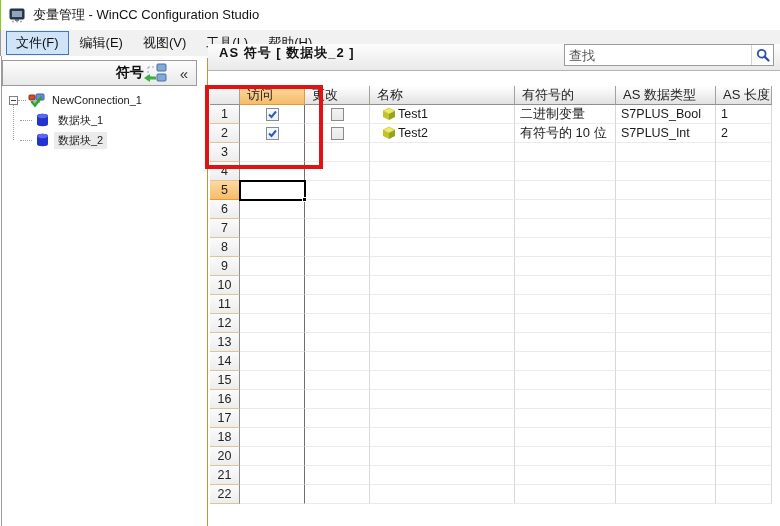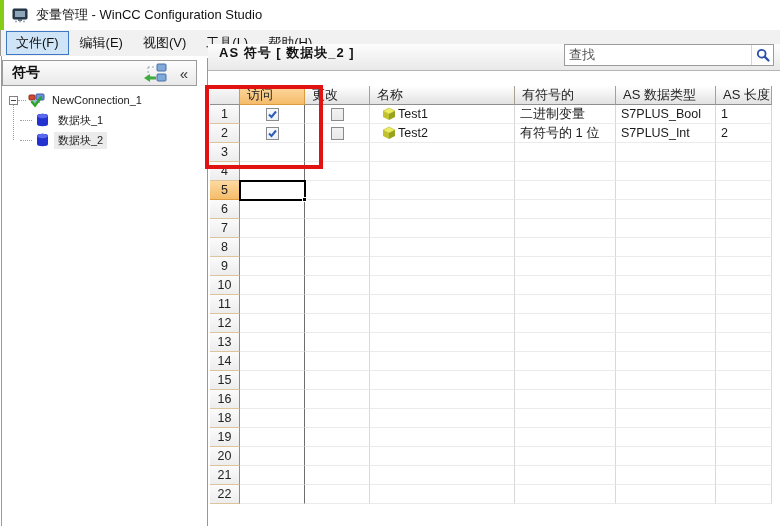--- a/index.html
+++ b/index.html
@@ -1,52 +1,52 @@
 <!DOCTYPE html>
 <html><head>
 <meta charset="utf-8">
 <style>
   * { margin:0; padding:0; box-sizing:border-box; }
   html,body { width:780px; height:526px; overflow:hidden; }
   body { font-family:"Liberation Sans","DejaVu Sans",sans-serif; background:#fff; position:relative; font-size:13px; color:#1a1a1a; }
 
   
-  .titlebar { position:absolute; left:0; top:0; width:780px; height:30px; background:#ffffff; display:flex; align-items:center; padding-left:8px; border-left:4px solid #84cc16; }
+  .titlebar { position:absolute; left:0; top:0; width:780px; height:30px; background:#ffffff; display:flex; align-items:center; padding-left:8px; border-left:1px solid #84cc16; }
   .titlebar .app-icon { width:17px; height:17px; margin-right:7px; }
   .titlebar .title-text { font-size:13px; color:#111; }
 
   
   .menubar { position:absolute; left:0; top:30px; width:780px; height:26px; background:#f1f1f1; display:flex; align-items:stretch; padding-left:4px; border-left:1px solid #9a9a9a; }
   .menu-item { display:flex; align-items:center; padding:0 9px; margin:1px 1px; font-size:13px; color:#111; }
   .menu-item.highlighted { background:#cfe4f7; border:1px solid #3d79c2; }
 
   
   .left-edge { position:absolute; left:0; top:56px; width:2px; height:470px; border-right:1px solid #9a9a9a; }
   .lpanel-header { position:absolute; left:2px; top:60px; width:195px; height:26px; background:linear-gradient(#fdfdfd,#e9e9e9); border:1px solid #9b9b9b; display:flex; align-items:center; padding:0 6px 0 9px; }
-  .lpanel-title { font-weight:bold; font-size:14px; color:#111; flex:1; }
+  .lpanel-title { font-weight:bold; font-size:14px; color:#111; flex:1;text-align:right; }
   .lpanel-icons { display:flex; align-items:center; gap:8px; }
   .chevron { font-size:15px; color:#333; line-height:1; padding:0 2px; }
   .tree { position:absolute; left:2px; top:86px; width:195px; height:440px; background:#fff; padding-top:4px; }
   .tree-row { position:relative; height:20px; display:flex; align-items:center; }
   .tree-row .expander { width:9px; height:9px; border:1px solid #808080; background:#fff; margin-left:7px; position:relative; flex:none; }
   .tree-row .expander::after { content:""; position:absolute; left:1px; top:3px; width:5px; height:1px; background:#404040; }
   .tree-dot-h { width:8px; height:1px; border-top:1px dotted #a0a0a0; flex:none; }
   .tree-vline { position:absolute; left:11px; top:14px; height:40px; border-left:1px dotted #a0a0a0; }
   .tree-icon { width:17px; height:17px; margin:0 3px 0 2px; flex:none; }
   .tree-label { font-size:11px; padding:1px 4px; white-space:nowrap; }
   .tree-child { padding-left:18px; }
   .tree-child .tree-dot-h { width:12px; }
   .tree-label.selected { background:#ebebeb; }
 
   
   .rpane-border { position:absolute; left:207px; top:58px; width:573px; height:468px; border-left:1px solid #cf8c3c; border-top:1px solid #cf8c3c; }
   .rpanel-header { position:absolute; left:208px; top:44px; width:572px; height:27px; background:linear-gradient(#fdfdfd,#e9e9e9); border-bottom:1px solid #b5b5b5; display:flex; padding:0 4px 0 11px; }
   .rpanel-title { font-weight:bold; font-size:13px; letter-spacing:1px; color:#111; flex:1; white-space:nowrap; }
   .searchbox { width:210px; height:22px; border:1px solid #9b9b9b; background:#fff; display:flex; align-items:center; margin-right:2px; }
-  .searchbox input { border:none; outline:none; flex:1; height:100%; font-size:13px; padding:0 4px; font-family:Liberation Serif, serif; color:#222; min-width:0; background:transparent; }
+  .searchbox input { border:none; outline:none; flex:1; height:100%; font-size:13px; padding:0 4px; font-family:Liberation Sans, sans-serif; color:#222; min-width:0; background:transparent; }
   .searchbox input::placeholder { color:#555; opacity:1; }
   .search-btn { width:22px; height:100%; border-left:1px solid #d5d5d5; display:flex; align-items:center; justify-content:center; }
 
   
   .grid { position:absolute; left:210px; top:86px; width:566px; height:440px; background:#fff; }
   .grid-row { display:flex; height:19px; }
   .gcell { flex:none; overflow:hidden; white-space:nowrap; display:flex; align-items:center; }
   .w-num{width:30px} .w-access{width:65px} .w-change{width:65px} .w-name{width:145px} .w-dtype{width:101px} .w-astype{width:100px} .w-alen{width:56px}
 
   .hcell { background:linear-gradient(#ffffff,#e2e2e2); border-right:1px solid #a9a094; border-bottom:1px solid #8f8f8f; font-size:13px; color:#222; padding-left:7px; }
@@ -207,21 +207,21 @@
         <span class="cb"></span>
       </div>
       <div class="gcell dcell w-name name-cell">
         <svg width="14" height="14" viewBox="0 0 14 14">
           <polygon points="7,1 13,4 7,7 1,4" fill="#eded5e" stroke="#a8a828" stroke-width="0.5"></polygon>
           <polygon points="1,4 7,7 7,13 1,10" fill="#c2c22e"></polygon>
           <polygon points="13,4 7,7 7,13 13,10" fill="#96a31c"></polygon>
         </svg>
         <span>Test2</span>
       </div>
-      <div class="gcell dcell w-dtype zh pad">有符号的 1 位</div>
+      <div class="gcell dcell w-dtype zh pad">有符号的 10 位</div>
       <div class="gcell dcell w-astype pad">S7PLUS_Int</div>
       <div class="gcell dcell w-alen pad">2</div>
     </div>
     <div class="grid-row">
       <div class="gcell rowhead w-num">3</div>
       <div class="gcell dcell w-access center dark-r">
         <span class="cb" style="visibility: hidden;"></span>
       </div>
       <div class="gcell dcell w-change center"></div>
       <div class="gcell dcell w-name name-cell"></div>
@@ -364,32 +364,32 @@
       <div class="gcell dcell w-access center dark-r">
         <span class="cb" style="visibility: hidden;"></span>
       </div>
       <div class="gcell dcell w-change center"></div>
       <div class="gcell dcell w-name name-cell"></div>
       <div class="gcell dcell w-dtype zh pad"></div>
       <div class="gcell dcell w-astype pad"></div>
       <div class="gcell dcell w-alen pad"></div>
     </div>
     <div class="grid-row">
+      <div class="gcell rowhead w-num">17</div>
+      <div class="gcell dcell w-access center dark-r">
+        <span class="cb" style="visibility: hidden;"></span>
+      </div>
+      <div class="gcell dcell w-change center"></div>
+      <div class="gcell dcell w-name name-cell"></div>
+      <div class="gcell dcell w-dtype zh pad"></div>
+      <div class="gcell dcell w-astype pad"></div>
+      <div class="gcell dcell w-alen pad"></div>
+    </div>
+    <div class="grid-row">
       <div class="gcell rowhead w-num">18</div>
-      <div class="gcell dcell w-access center dark-r">
-        <span class="cb" style="visibility: hidden;"></span>
-      </div>
-      <div class="gcell dcell w-change center"></div>
-      <div class="gcell dcell w-name name-cell"></div>
-      <div class="gcell dcell w-dtype zh pad"></div>
-      <div class="gcell dcell w-astype pad"></div>
-      <div class="gcell dcell w-alen pad"></div>
-    </div>
-    <div class="grid-row">
-      <div class="gcell rowhead w-num">19</div>
       <div class="gcell dcell w-access center dark-r">
         <span class="cb" style="visibility: hidden;"></span>
       </div>
       <div class="gcell dcell w-change center"></div>
       <div class="gcell dcell w-name name-cell"></div>
       <div class="gcell dcell w-dtype zh pad"></div>
       <div class="gcell dcell w-astype pad"></div>
       <div class="gcell dcell w-alen pad"></div>
     </div>
     <div class="grid-row">

